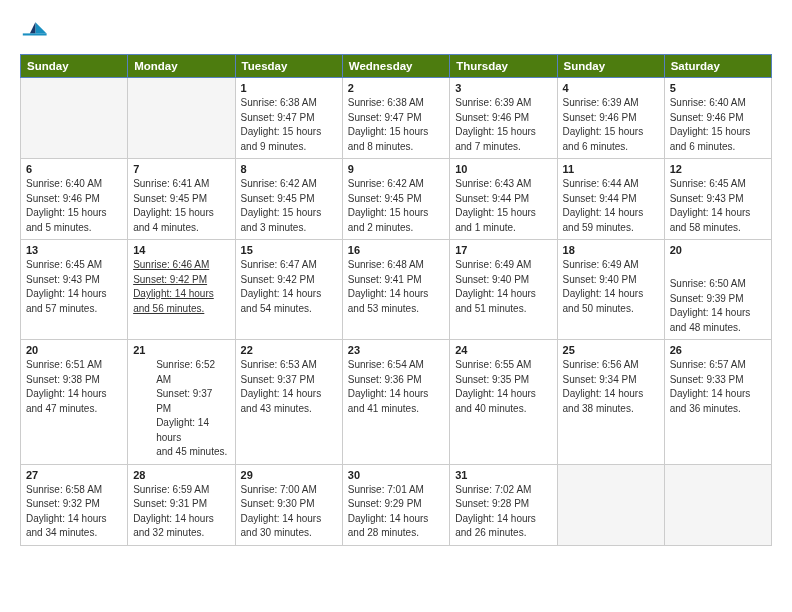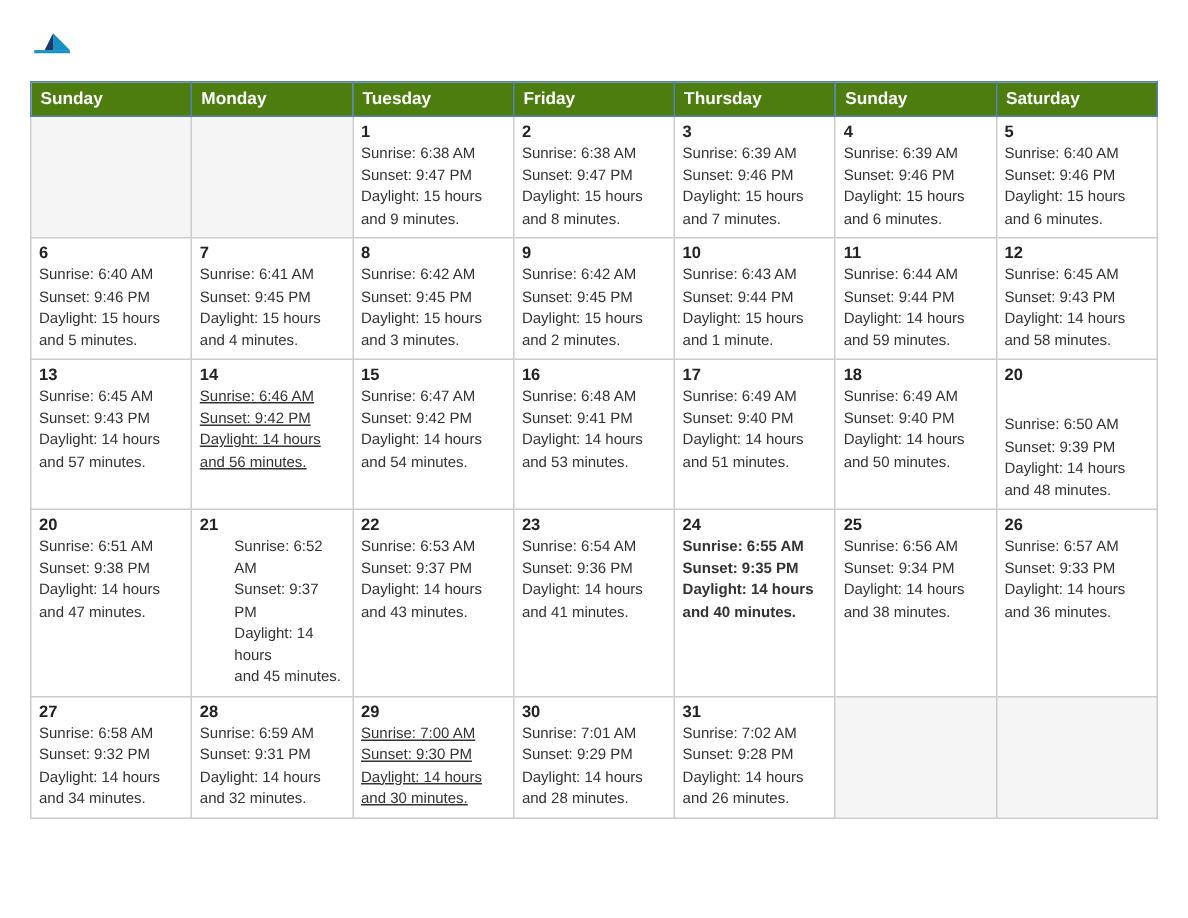--- a/index.html
+++ b/index.html
@@ -118,21 +118,21 @@
       <div class="location-title"></div>
     </div>
   </div>
 
   <table class="calendar">
     <thead>
       <tr>
       <th>Sunday</th>
           <th>Monday</th>
           <th>Tuesday</th>
-          <th>Friday</th>
+          <th>Wednesday</th>
           <th>Thursday</th>
           <th>Sunday</th>
           <th>Saturday</th>
         </tr>
     </thead>
     <tbody id="calendar-body">
     <tr>
           <td class="empty"></td>
           <td class="empty"></td>
           <td>
@@ -297,21 +297,21 @@
           </td>
           <td>
             <div class="day-number">23</div>
             <div class="day-info" style="white-space: pre-line;">Sunrise: 6:54 AM
 Sunset: 9:36 PM
 Daylight: 14 hours
 and 41 minutes.</div>
           </td>
           <td>
             <div class="day-number">24</div>
-            <div class="day-info" style="white-space: pre-line; font-weight: bold;">Sunrise: 6:55 AM
+            <div class="day-info" style="white-space: pre-line;">Sunrise: 6:55 AM
 Sunset: 9:35 PM
 Daylight: 14 hours
 and 40 minutes.</div>
           </td>
           <td>
             <div class="day-number">25</div>
             <div class="day-info" style="white-space: pre-line;">Sunrise: 6:56 AM
 Sunset: 9:34 PM
 Daylight: 14 hours
 and 38 minutes.</div>
@@ -334,21 +334,21 @@
           </td>
           <td>
             <div class="day-number">28</div>
             <div class="day-info" style="white-space: pre-line;">Sunrise: 6:59 AM
 Sunset: 9:31 PM
 Daylight: 14 hours
 and 32 minutes.</div>
           </td>
           <td>
             <div class="day-number">29</div>
-            <div class="day-info" style="white-space: pre-line; text-decoration: underline;">Sunrise: 7:00 AM
+            <div class="day-info" style="white-space: pre-line;">Sunrise: 7:00 AM
 Sunset: 9:30 PM
 Daylight: 14 hours
 and 30 minutes.</div>
           </td>
           <td>
             <div class="day-number">30</div>
             <div class="day-info" style="white-space: pre-line;">Sunrise: 7:01 AM
 Sunset: 9:29 PM
 Daylight: 14 hours
 and 28 minutes.</div>

